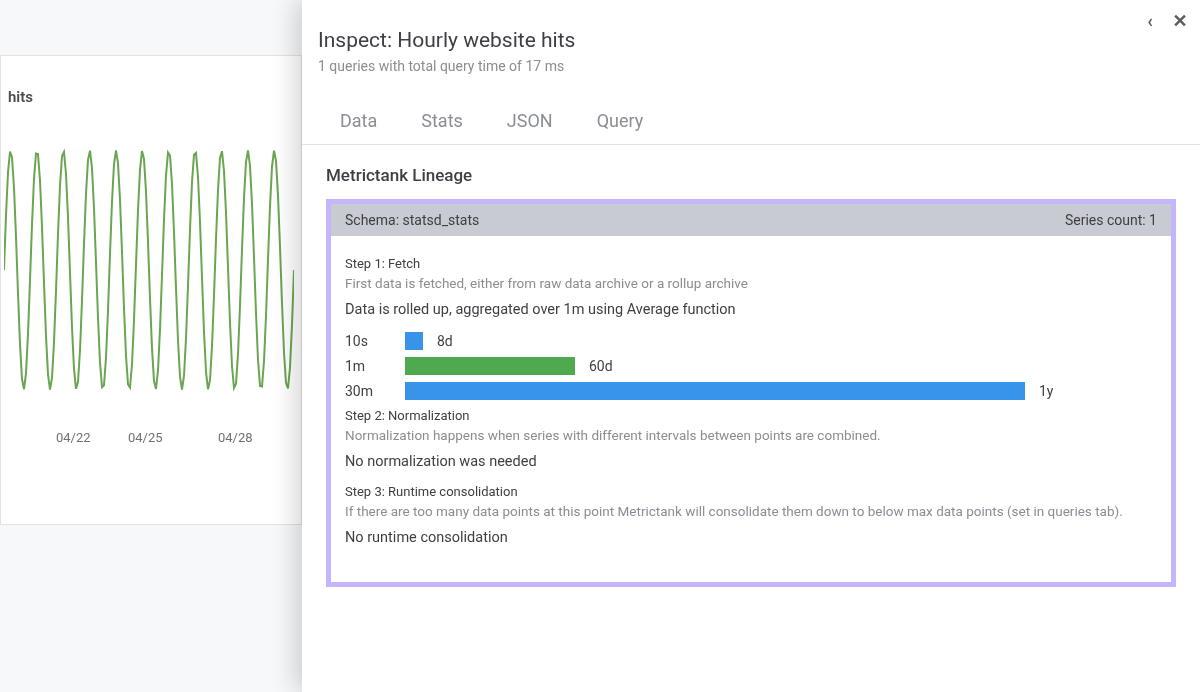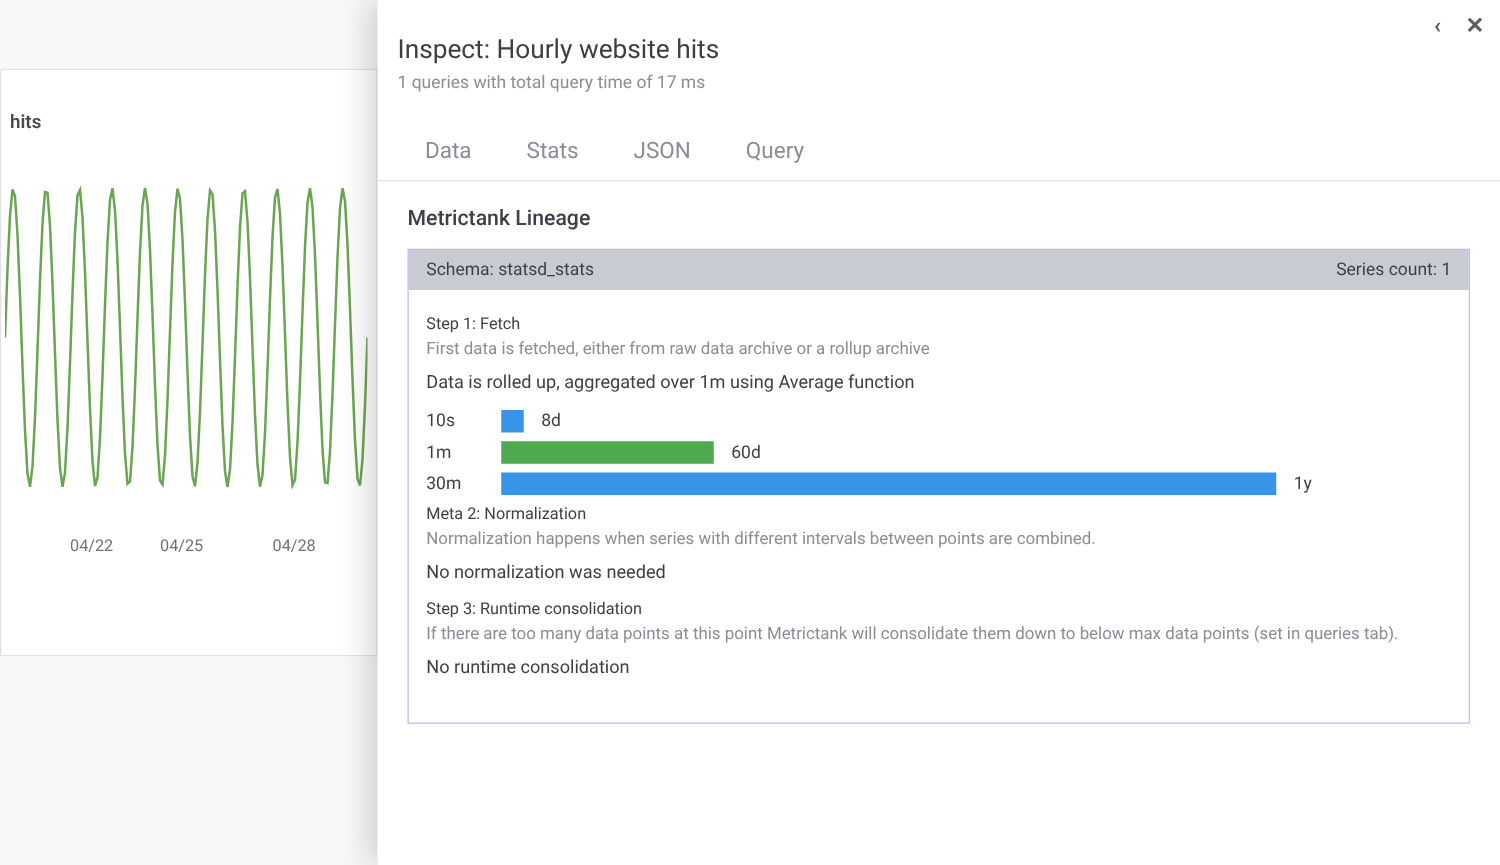--- a/index.html
+++ b/index.html
@@ -27,21 +27,21 @@
 
 .tabs { display:flex; border-bottom:1px solid #e0e2e6; padding:10px 16px 0 16px; gap:0; margin-top:6px; }
 .tab { padding:12px 22px 13px 22px; font-size:18px; color:#8a8d94; cursor:pointer; position:relative; }
 .tab.active { color:#3d3f44; border:1px solid #e0e2e6; border-bottom:1px solid #fff; margin-bottom:-1px; border-top:none; }
 .tab.active::before { content:""; position:absolute; left:0; right:0; top:-1px; height:3px; background:linear-gradient(90deg,#f05a28 0%,#f5c518 100%); border-radius:1px; }
 
 
 .drawer-body { padding:20px 24px; overflow:auto; flex:1; }
 .section-title { font-size:17px; font-weight:500; color:#3d3f44; margin-bottom:14px; }
 
-.schema-box { border:1px solid #c4b5fd; }
+.schema-box { border:5px solid #c4b5fd; }
 .schema-hdr { background:#c8cbd1; padding:8px 14px; display:flex; justify-content:space-between; font-size:14px; color:#3d3f44; }
 .schema-body { padding:12px 14px 22px 14px; }
 
 .step-title { font-size:13px; color:#3d3f44; margin-top:8px; }
 .step-desc { font-size:13.5px; color:#8a8d94; margin-top:4px; margin-bottom:10px; }
 .step-text { font-size:14.5px; color:#3d3f44; margin-bottom:14px; }
 
 .bars { display:flex; flex-direction:column; gap:7px; }
 .bar-row { display:flex; align-items:center; font-size:14px; color:#3d3f44; }
 .bar-row .lbl { width:60px; }
@@ -116,21 +116,21 @@
                 <div class="track b-green" style="width: 170px;"></div>
                 <div class="right">60d</div>
               </div>
               <div class="bar-row">
                 <div class="lbl">30m</div>
                 <div class="track b-blue" style="width: 620px;"></div>
                 <div class="right">1y</div>
               </div>
             </div>
 
-          <div class="step-title">Meta 2: Normalization</div>
+          <div class="step-title">Step 2: Normalization</div>
           <div class="step-desc">Normalization happens when series with different intervals between points are combined.</div>
           <div class="step-text">No normalization was needed</div>
 
           <div class="step-title">Step 3: Runtime consolidation</div>
           <div class="step-desc">If there are too many data points at this point Metrictank will consolidate them down to below max data points (set in queries tab).</div>
           <div class="step-text">No runtime consolidation</div>
 
         </div>
       </div>
     </div>

